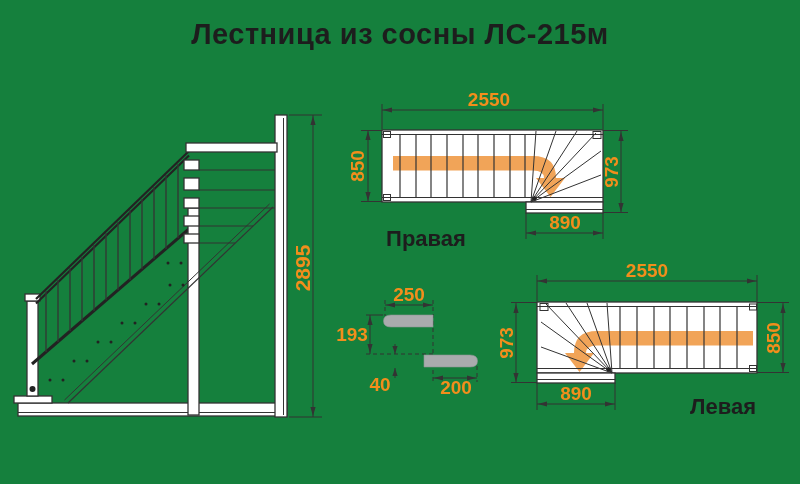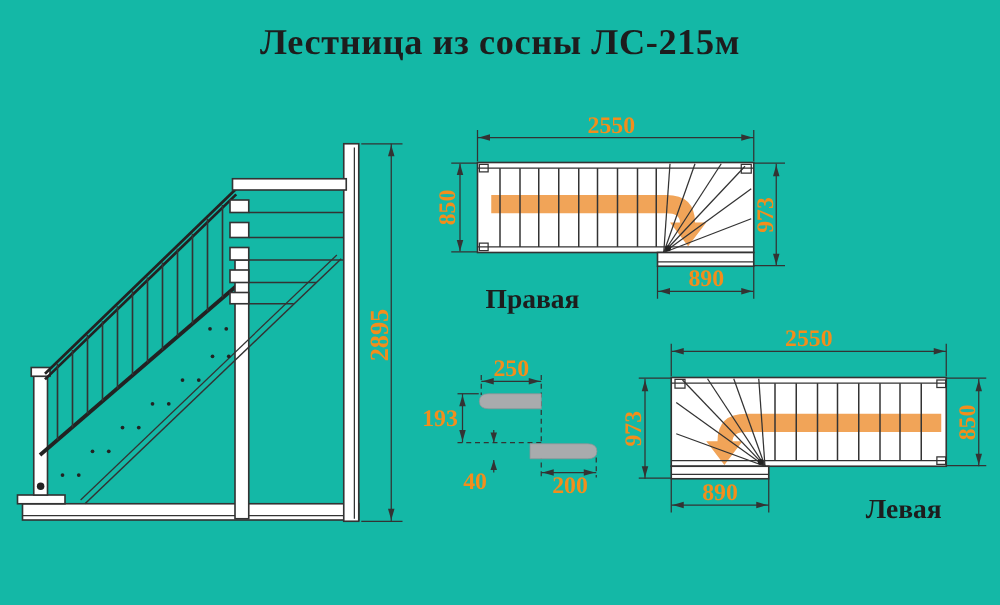--- a/index.html
+++ b/index.html
@@ -1,17 +1,17 @@
 <!DOCTYPE html>
 <html><head>
 <meta charset="utf-8">
 <style>
   html,body{margin:0;padding:0;background:#fff;}
-  #page{position:relative;width:800px;height:484px;background:#14b8a6;overflow:hidden;
-        font-family:Liberation Serif, serif;}
+  #page{position:relative;width:800px;height:484px;background:#15803d;overflow:hidden;
+        font-family:Liberation Sans, sans-serif;}
   #title{position:absolute;left:0;top:18px;width:100%;text-align:center;
          font-size:29px;font-weight:bold;color:#1d1d1d;letter-spacing:0.5px;}
   svg{position:absolute;left:0;top:0;}
   .ln{stroke:#333;stroke-width:1.2;fill:none;}
   .thin{stroke:#333;stroke-width:1;fill:none;}
   .thick{stroke:#222;stroke-width:2.2;fill:none;}
   .stringer{stroke:#222;stroke-width:3;fill:none;}
   .bal{stroke:#333;stroke-width:1.3;fill:none;}
   .box{fill:#fff;stroke:#333;stroke-width:1.3;}
   .dash{stroke:#333;stroke-width:1;fill:none;stroke-dasharray:4 3;}

